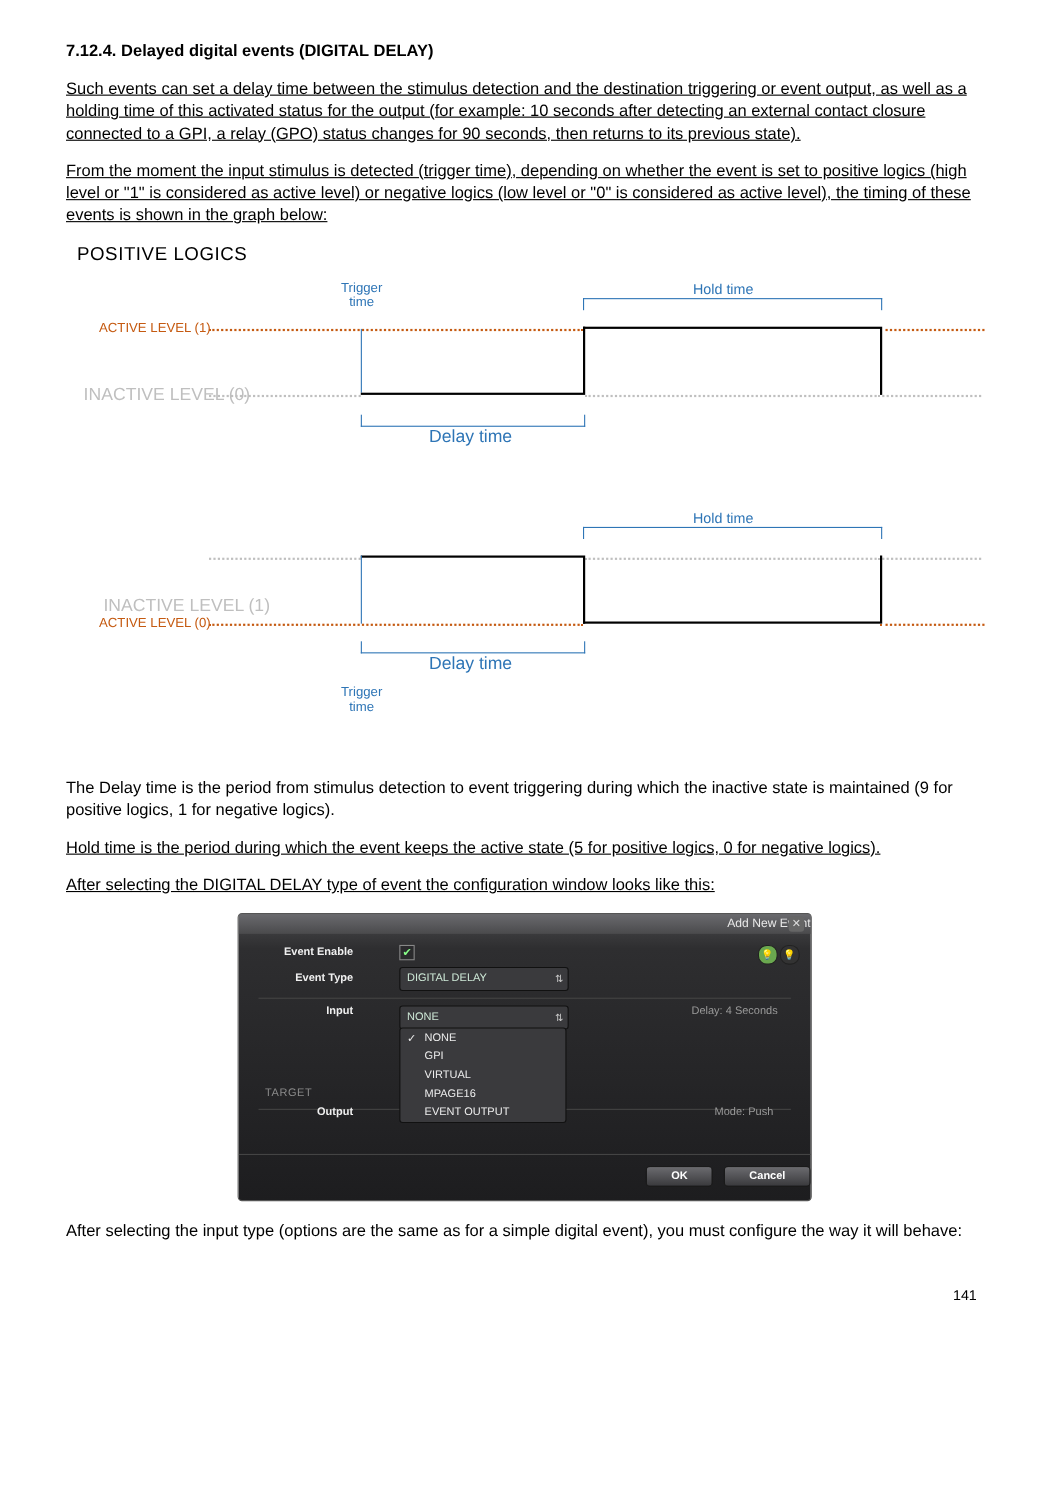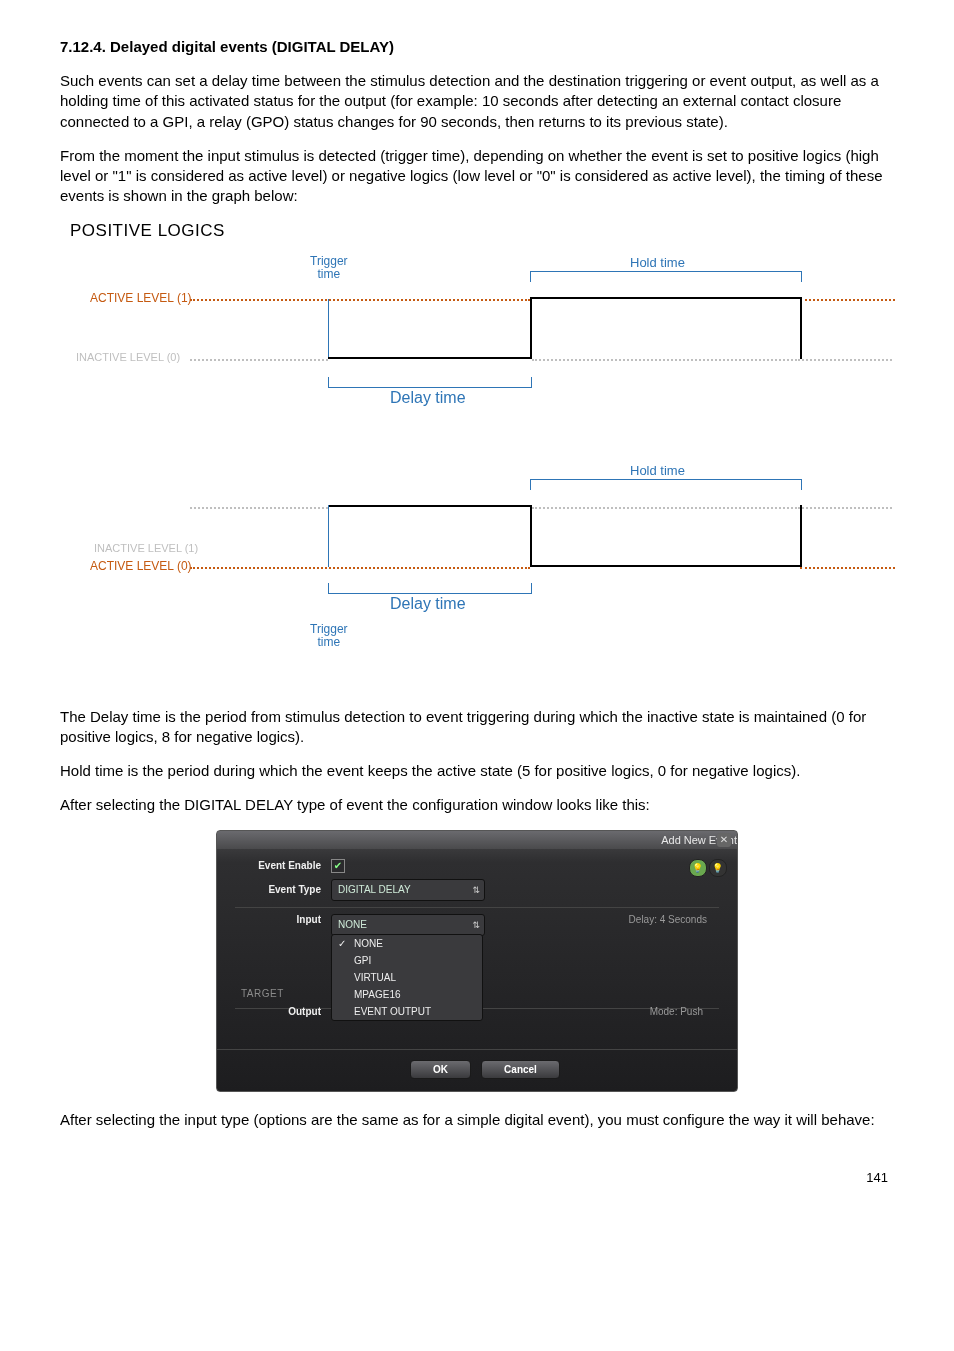--- a/index.html
+++ b/index.html
@@ -13,37 +13,37 @@
     box-sizing: border-box;
   }
   .heading {
     font-weight: bold;
     margin-bottom: 16px;
   }
   p {
     margin: 0 0  14px 0;
     line-height: 1.35;
   }
-  .para-top { margin-bottom: 14px; }
+  .para-top { margin-bottom: 14px; text-decoration: underline; }
   .diagram-block {
     margin: 10px 0 14px 10px;
   }
   .diagram-title {
     font-size: 17px;
     color: #000;
     letter-spacing: 0.5px;
     margin-bottom: 8px;
   }
   .diagram {
     position: relative;
     height: 200px;
     width: 820px;
   }
   .label-active { color: #c55a11; font-size: 12px; position: absolute; }
-  .label-inactive { color: #bfbfbf; font-size: 11px; position: absolute; }
+  .label-inactive { color: #bfbfbf; font-size: 16px; position: absolute; }
   .label-trigger { color: #2e75b6; font-size: 12px; position: absolute; text-align: center; line-height: 1.1; }
   .label-delay { color: #2e75b6; font-size: 16px; position: absolute; }
   .label-hold { color: #2e75b6; font-size: 13px; position: absolute; }
   .dotted {
     position: absolute;
     border-top: 2px dotted;
     height: 0;
   }
   .solid {
     position: absolute;
@@ -68,21 +68,21 @@
     font-size: 11px;
     background: linear-gradient(#6a6a6e,#4a4a4c);
   }
   .close-x {
     position: absolute; right: 6px; top: 2px;
     width: 14px; height: 14px; border-radius: 3px;
     background: #666; color: #ddd; font-size: 10px;
     display: flex; align-items: center; justify-content: center;
   }
   .dialog-body { padding: 10px 18px 4px 18px; }
-  .row { display: flex; align-items: center; margin-bottom: 6px; }
+  .row { display: flex; align-items: center; margin-bottom: 6px; gap: 32px; }
   .row-label { width: 86px; text-align: right; padding-right: 10px; color: #f0f0f0; font-weight: bold; font-size: 10px;}
   .field {
     background: #3a3a3d;
     border: 1px solid #111;
     border-radius: 3px;
     padding: 2px 6px;
     min-width: 140px;
     height: 16px;
     line-height: 16px;
     font-size: 10px;
@@ -99,21 +99,21 @@
     background:#3a3a3d;
     border:1px solid #111;
     border-radius:3px;
     width: 150px;
     z-index: 5;
   }
   .dd-item { padding:3px 8px 3px 22px; position:relative; font-size:10px; color:#eee; }
   .dd-item.checked::before { content:"✓"; position:absolute; left:6px; }
   .side-text { margin-left:auto; padding-right:12px; color:#9a9a9a; font-size:10px; }
   .dialog-buttons {
-    display:flex; justify-content:center; gap:10px;
+    display:flex; justify-content:flex-end; gap:10px;
     padding:10px 0 12px 16px;
     border-top:1px solid #444;
   }
   .dbtn {
     background: linear-gradient(#6b6b6f,#3a3a3d);
     border:1px solid #1a1a1a;
     border-radius:4px;
     padding:3px 22px;
     color:#fff; font-weight:bold; font-size:10px;
   }
@@ -182,21 +182,21 @@
     <div style="position:absolute; left:460px; top:16px; width:270px; height:10px; border-left:1px solid #2e75b6; border-right:1px solid #2e75b6; border-top:1px solid #2e75b6;"></div>
 
     <div style="position:absolute; left:258px; top:120px; width:202px; height:10px; border-left:1px solid #2e75b6; border-right:1px solid #2e75b6; border-bottom:1px solid #2e75b6;"></div>
     <span class="label-delay" style="left:320px; top:132px;">Delay time</span>
 
     <span class="label-trigger" style="left:240px; top:160px; white-space:pre;">Trigger
 time</span>
   </div>
 </div>
 
-<p>The Delay time is the period from stimulus detection to event triggering during which the inactive state is maintained (0 for positive logics, 8 for negative logics).</p>
+<p>The Delay time is the period from stimulus detection to event triggering during which the inactive state is maintained (9 for positive logics, 1 for negative logics).</p>
 <p class="para-top">Hold time is the period during which the event keeps the active state (5 for positive logics, 0 for negative logics).</p>
 <p class="para-top">After selecting the DIGITAL DELAY type of event the configuration window looks like this:</p>
 
 <div class="dialog-wrap">
   <div class="dialog-title">
     <span>Add New Event</span>
     <div class="close-x">✕</div>
   </div>
   <div class="dialog-body" style="position:relative;">
     <div class="bulb-group">

